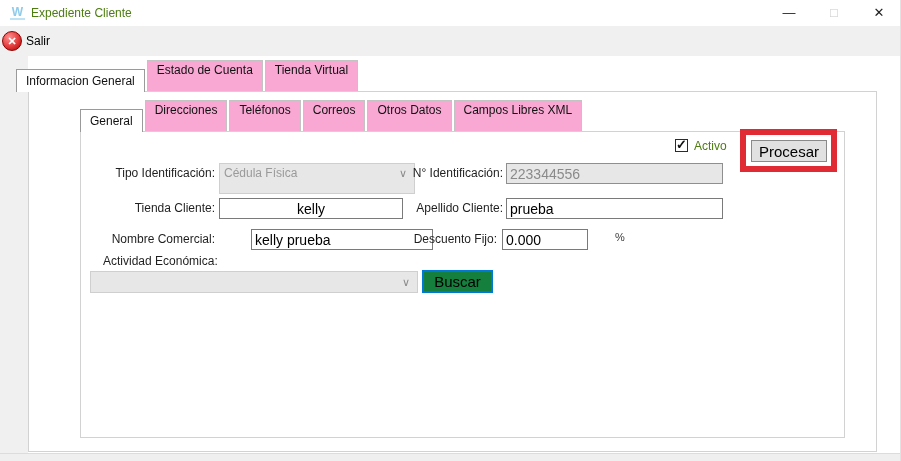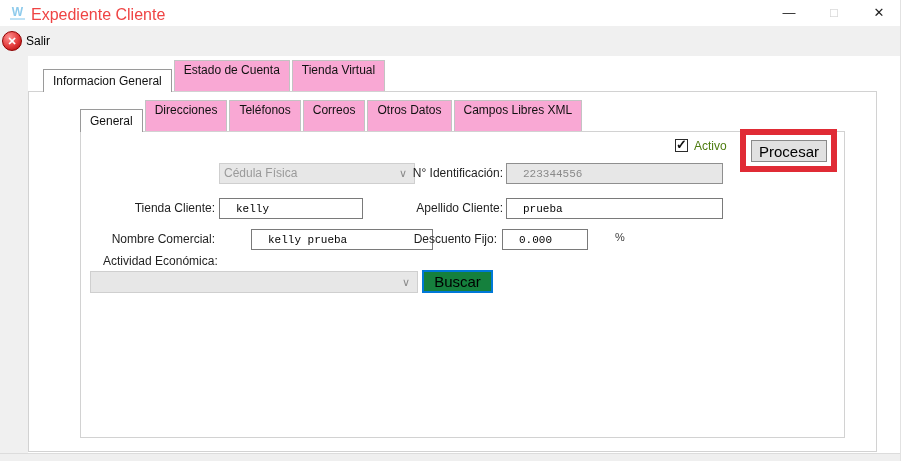--- a/index.html
+++ b/index.html
@@ -9,40 +9,40 @@
     position:relative; width:901px; height:461px; background:#ffffff;
     overflow:hidden; border-right:1px solid #e2e2e2;
   }
   
   .titlebar { position:absolute; left:0; top:0; width:100%; height:26px; background:#ffffff; }
   .app-icon {
     position:absolute; left:10px; top:5px; width:15px; height:15px;
     color:#8ecbec; font-weight:bold; font-size:12px; line-height:15px; text-align:center;
     border-bottom:2px solid #bfe2f5;
   }
-  .title-text { position:absolute; left:31px; top:6px; font-size:16px; color:#ef4444; }
+  .title-text { position:absolute; left:31px; top:6px; font-size:12px; color:#4d7c0f; }
   .win-controls { position:absolute; right:6px; top:0; height:26px; display:flex; align-items:center; }
   .wc { width:30px; height:26px; line-height:26px; text-align:center; font-size:13px; color:#222; margin-left:15px; }
   .wc.max { color:#c9c9c9; }
   
   .toolbar { position:absolute; left:0; top:26px; width:100%; height:30px; background:#f0f0f0; }
   .exit-btn { position:absolute; left:2px; top:3px; height:24px; display:flex; align-items:center; cursor:default; }
   .exit-icon {
     width:20px; height:20px; border-radius:50%;
     background:radial-gradient(circle at 35% 30%, #ff9090, #e23a3a 55%, #a80000);
     border:1px solid #8e0000; color:#fff; font-size:11px; font-weight:bold;
     line-height:18px; text-align:center; display:inline-block;
   }
   .exit-label { font-size:12px; color:#000; margin-left:4px; }
   
   .left-strip { position:absolute; left:0; top:56px; width:28px; height:405px; background:#f0f0f0; }
   .bottom-strip { position:absolute; left:0; top:453px; width:901px; height:8px; background:#efefef; border-top:1px solid #dcdcdc; }
   
   .tabstrip { position:absolute; display:flex; align-items:flex-end; z-index:3; }
-  .tabstrip.outer { left:43px; top:69px; height:22px; }
+  .tabstrip.outer { left:16px; top:69px; height:22px; }
   .tabstrip.inner { left:80px; top:109px; height:22px; }
   .tab {
     background:#f9a8d4; border:1px solid #c3c3c3; border-bottom:none;
     height:31px; line-height:19px; padding:0 9px; font-size:12px; color:#111; margin-right:2px;
     white-space:nowrap;
   }
   .tab.active {
     background:#ffffff; border-color:#9a9a9a; height:23px; line-height:22px;
     margin-bottom:-1px; z-index:4; position:relative;
   }
@@ -54,25 +54,25 @@
     position:absolute; left:80px; top:131px; width:765px; height:307px;
     background:#ffffff; border:1px solid #d2d2d2; z-index:2;
   }
   
   .fields { position:absolute; left:0; top:0; width:901px; height:461px; z-index:5; pointer-events:none; }
   .fields > * { pointer-events:auto; }
   .lbl { position:absolute; font-size:12px; color:#1f1f1f; line-height:21px; text-align:right; white-space:nowrap; }
   .lbl.left { text-align:left; }
   .tb {
     position:absolute; height:21px; border:1px solid #7a7a7a; background:#fff;
-    font-family:Liberation Mono, monospace; font-size:11px; color:#000; padding:1px 16px; outline:none;
+    font-family:Liberation Sans, sans-serif; font-size:14px; color:#000; padding:1px 3px; outline:none;
   }
   .tb.disabled { background:#e7e7e7; color:#8a8a8a; border-color:#8f8f8f; }
   .combo {
-    position:absolute; height:21px; background:#e7e7e7; border:1px solid #cfcfcf;
+    position:absolute; height:31px; background:#e7e7e7; border:1px solid #cfcfcf;
     font-size:12px; color:#9a9a9a; line-height:19px; padding:0 20px 0 4px; white-space:nowrap; overflow:hidden;
   }
   .combo .chev { position:absolute; right:7px; top:0; line-height:19px; font-size:11px; color:#8a8a8a; }
   .btn {
     position:absolute; background:#e1e1e1; border:1px solid #8a8a8a;
     font-family:"Liberation Sans", sans-serif; font-size:15px; color:#000; text-align:center;
   }
   .btn.focus { border:2px solid #0078d7; background:#15803d; }
   .chk-box {
     position:absolute; width:13px; height:13px; background:#fff; border:1px solid #2b2b2b;
@@ -130,29 +130,30 @@
   <div class="fields">
 
     <span class="chk-box" style="left:675px; top:139px;">
       <span class="chk-mark">✓</span>
     </span>
     <span class="chk-label" style="left:694px; top:139px;">Activo</span>
 
     <button class="btn" style="left:751px; top:140px; width:76px; height:22px;">Procesar</button>
     <div class="annotation"></div>
 
+    <span class="lbl" style="left:85px; top:163px; width:130px;">Tipo Identificación:</span>
     <div class="combo" style="left:219px; top:163px; width:196px;">
       <span>Cédula Física</span>
       <span class="chev">∨</span>
     </div>
     <span class="lbl" style="left:395px; top:163px; width:108px;">N° Identificación:</span>
     <input class="tb disabled" style="left: 506px; top: 163px; width: 217px;" readonly="" value="223344556">
 
     <span class="lbl" style="left:85px; top:198px; width:130px;">Tienda Cliente:</span>
-    <input class="tb" style="left: 219px; top: 198px; width: 144px;" value="kelly">
+    <input class="tb" style="left: 219px; top: 198px; width: 184px; text-align: center;" value="kelly">
     <span class="lbl" style="left:395px; top:198px; width:108px;">Apellido Cliente:</span>
     <input class="tb" style="left: 506px; top: 198px; width: 217px;" value="prueba">
 
     <span class="lbl" style="left:85px; top:229px; width:130px;">Nombre Comercial:</span>
     <input class="tb" style="left: 219px; top: 229px; width: 182px; margin-left: 32px;" value="kelly prueba">
     <span class="lbl" style="left:395px; top:229px; width:102px;">Descuento Fijo:</span>
     <input class="tb" style="left: 502px; top: 229px; width: 86px;" value="0.000">
     <span class="pct" style="left:615px; top:231px;">%</span>
 
     <span class="lbl left" style="left:103px; top:251px;">Actividad Económica:</span>

